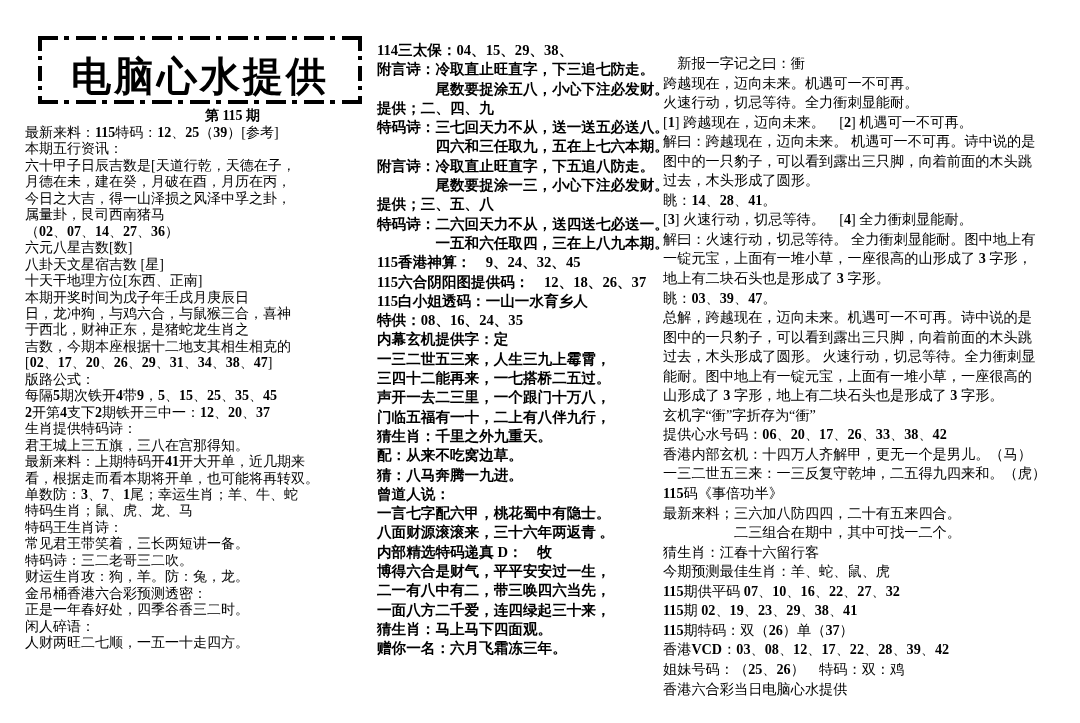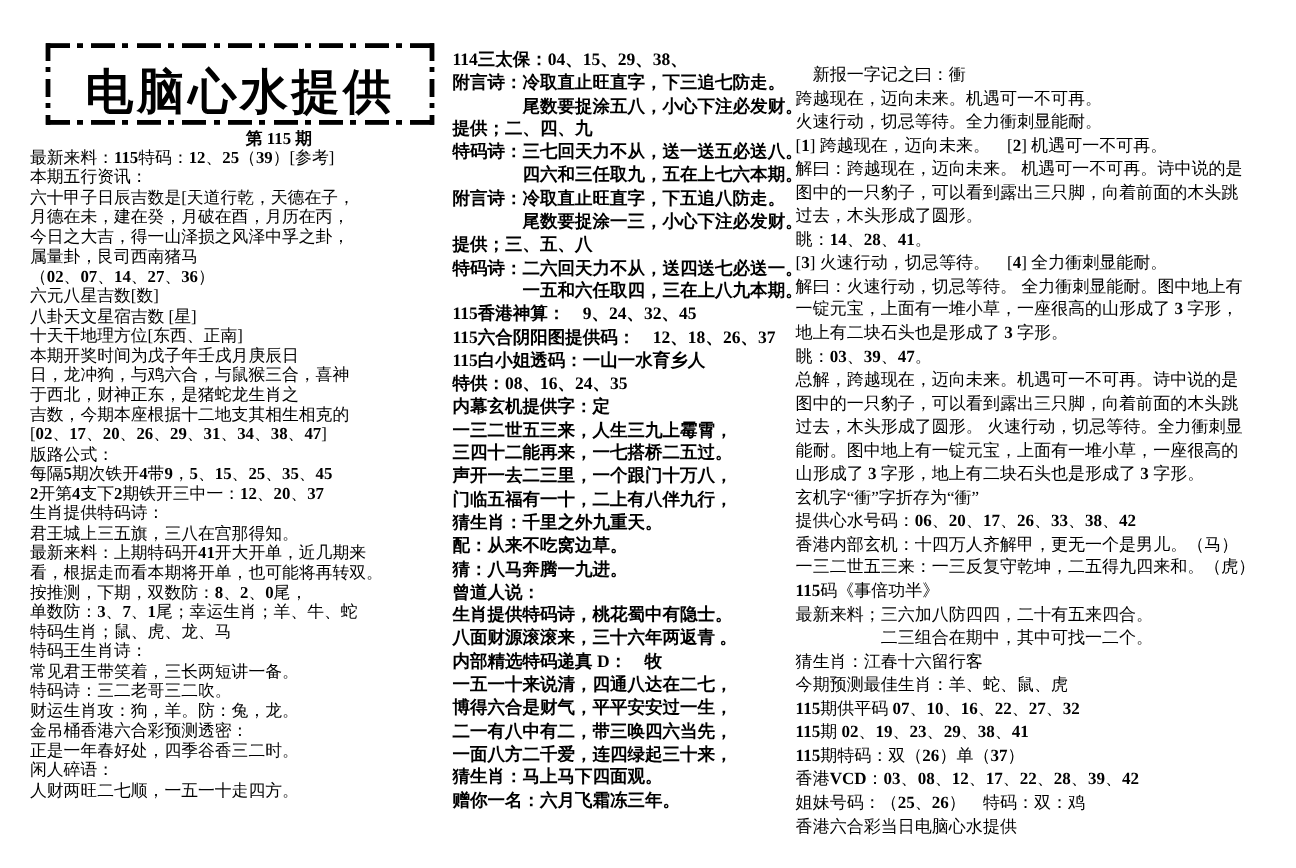--- a/index.html
+++ b/index.html
@@ -54,21 +54,20 @@
     <div class="line">于西北，财神正东，是猪蛇龙生肖之</div>
     <div class="line">吉数，今期本座根据十二地支其相生相克的</div>
     <div class="line">[<b>02</b>、<b>17</b>、<b>20</b>、<b>26</b>、<b>29</b>、<b>31</b>、<b>34</b>、<b>38</b>、<b>47</b>]</div>
     <div class="line">版路公式：</div>
     <div class="line">每隔<b>5</b>期次铁开<b>4</b>带<b>9</b>，<b>5</b>、<b>15</b>、<b>25</b>、<b>35</b>、<b>45</b></div>
     <div class="line"><b>2</b>开第<b>4</b>支下<b>2</b>期铁开三中一：<b>12</b>、<b>20</b>、<b>37</b></div>
     <div class="line">生肖提供特码诗：</div>
     <div class="line">君王城上三五旗，三八在宫那得知。</div>
     <div class="line">最新来料：上期特码开<b>41</b>开大开单，近几期来</div>
     <div class="line">看，根据走而看本期将开单，也可能将再转双。</div>
-    <div class="line">按推测，下期，双数防：<b>8</b>、<b>2</b>、<b>0</b>尾，</div>
     <div class="line">单数防：<b>3</b>、<b>7</b>、<b>1</b>尾；幸运生肖；羊、牛、蛇</div>
     <div class="line">特码生肖；鼠、虎、龙、马</div>
     <div class="line">特码王生肖诗：</div>
     <div class="line">常见君王带笑着，三长两短讲一备。</div>
     <div class="line">特码诗：三二老哥三二吹。</div>
     <div class="line">财运生肖攻：狗，羊。防：兔，龙。</div>
     <div class="line">金吊桶香港六合彩预测透密：</div>
     <div class="line">正是一年春好处，四季谷香三二时。</div>
     <div class="line">闲人碎语：</div>
     <div class="line">人财两旺二七顺，一五一十走四方。</div>
@@ -91,24 +90,23 @@
     <div class="line">特供：<b>08</b>、<b>16</b>、<b>24</b>、<b>35</b></div>
     <div class="line">内幕玄机提供字：定</div>
     <div class="line">一三二世五三来，人生三九上霉霄，</div>
     <div class="line">三四十二能再来，一七搭桥二五过。</div>
     <div class="line">声开一去二三里，一个跟门十万八，</div>
     <div class="line">门临五福有一十，二上有八伴九行，</div>
     <div class="line">猜生肖：千里之外九重天。</div>
     <div class="line">配：从来不吃窝边草。</div>
     <div class="line">猜：八马奔腾一九进。</div>
     <div class="line">曾道人说：</div>
-    <div class="line">生肖提供特码诗，桃花蜀中有隐士。</div>
+    <div class="line">一言七字配六甲，桃花蜀中有隐士。</div>
     <div class="line">八面财源滚滚来，三十六年两返青 。</div>
     <div class="line">内部精选特码递真 <b>D</b>：　牧</div>
-    <div class="line">一五一十来说清，四通八达在二七，</div>
     <div class="line">博得六合是财气，平平安安过一生，</div>
     <div class="line">二一有八中有二，带三唤四六当先，</div>
     <div class="line">一面八方二千爱，连四绿起三十来，</div>
     <div class="line">猜生肖：马上马下四面观。</div>
     <div class="line">赠你一名：六月飞霜冻三年。</div>
   </div>
 <div id="col-right" class="col">
     <div class="line">　新报一字记之曰：衝</div>
     <div class="line">跨越现在，迈向未来。机遇可一不可再。</div>
     <div class="line">火速行动，切忌等待。全力衝刺显能耐。</div>

